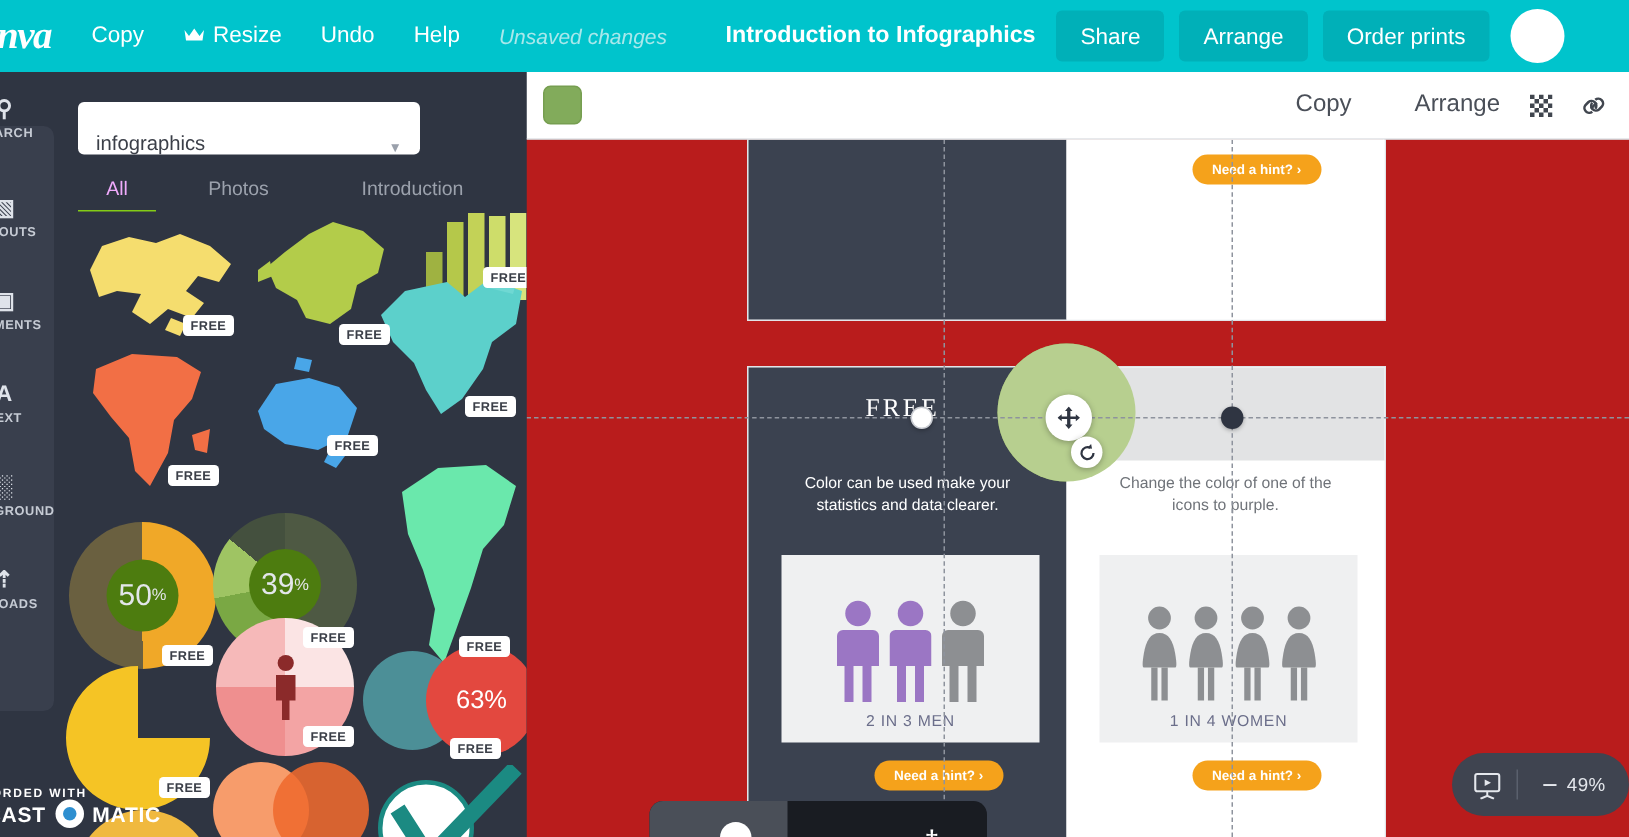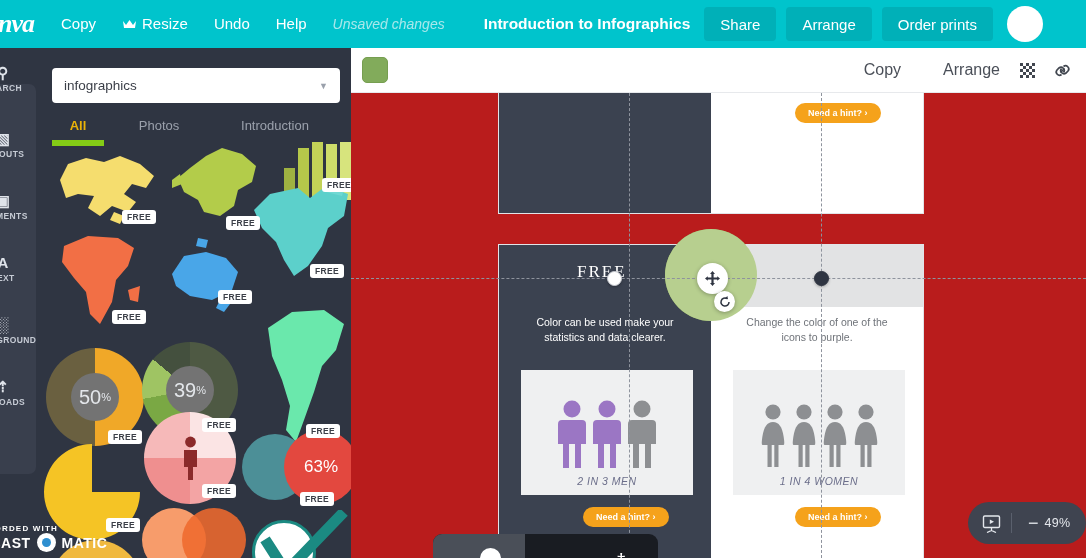--- a/index.html
+++ b/index.html
@@ -58,41 +58,41 @@
     position:absolute; left:-30px; top:36px; width:66px; height:390px;
     background:#393f4d; border-radius:7px;
   }
 
   
   #panel{
     position:absolute; left:36px; top:48px; width:315px; height:510px;
     background:#2f3542; z-index:25; overflow:hidden;
   }
   #searchbox{
-    position:absolute; left:16px; top:20px; width:288px; height:35px;
-    background:#fff; border-radius:4px; display:flex; align-items:center;
+    position:absolute; left:16px; top:20px; width:228px; height:35px;
+    background:#fff; border-radius:4px; display:flex; align-items:flex-end;
   }
   #searchval{ font-size:13.5px; color:#3b3f48; margin-left:12px; flex:1; }
   #caret{ margin-right:12px; color:#9aa0ab; font-size:9px; }
   #tabs{ position:absolute; left:16px; top:64px; width:284px; display:flex; }
   .tab{
     color:#9ba1ac; font-size:13px; text-align:center; padding:6px 0 7px 0; cursor:pointer;
   }
-  .tab.active{ color:#eab308; border-bottom:6px solid #84cc16; font-weight:bold; }
+  .tab.active{ color:#f0abfc; border-bottom:1px solid #84cc16; font-weight:normal; }
   #t0{ width:52px; } #t1{ width:110px; } #t2{ width:122px; }
 
   #grid{ position:absolute; left:0; top:100px; width:315px; height:420px; }
   .cell{ position:absolute; }
   .free{
     position:absolute; background:#fff; color:#3b3f48; font-size:8.5px; font-weight:bold;
     border-radius:3px; padding:2px 5px; letter-spacing:.3px; z-index:5;
   }
   .donut{ border-radius:50%; position:absolute; }
   .dhole{
-    position:absolute; border-radius:50%; background:#737373;
+    position:absolute; border-radius:50%; background:#4d7c0f;
     display:flex; align-items:center; justify-content:center;
     color:#e3e6ea; font-size:20px;
   }
   .dhole sup{ font-size:11px; }
 
   
   #toolbar{
     position:absolute; left:351px; top:48px; width:735px; height:45px;
     background:#fff; z-index:20; display:flex; align-items:center;
     border-bottom:1px solid #e7e9ec;
@@ -125,21 +125,21 @@
   .hintbtn{
     position:absolute; background:#f5a21b; color:#fff; font-size:9px; font-weight:bold;
     border-radius:11px; padding:5px 13px; cursor:pointer; white-space:nowrap;
   }
   #learn{
     position:absolute; color:#fff; font-family:"Liberation Serif", serif;
     font-size:17px; letter-spacing:2px;
   }
   .statbox{
     position:absolute; background:#eff0f1; display:flex; flex-direction:column;
-    align-items:center; justify-content:flex-end; padding-bottom:8px;font-style:italic;
+    align-items:center; justify-content:flex-end; padding-bottom:8px;
   }
   .statlabel{ font-size:10.5px; color:#6b6e8a; letter-spacing:.5px; margin-top:6px; }
   .people{ display:flex; gap:7px; align-items:flex-end; }
 
   
   .vguide{
     position:absolute; top:0; height:465px; width:0;
     border-left:1px dashed #8e939d; z-index:16;
   }
   .hguide{

